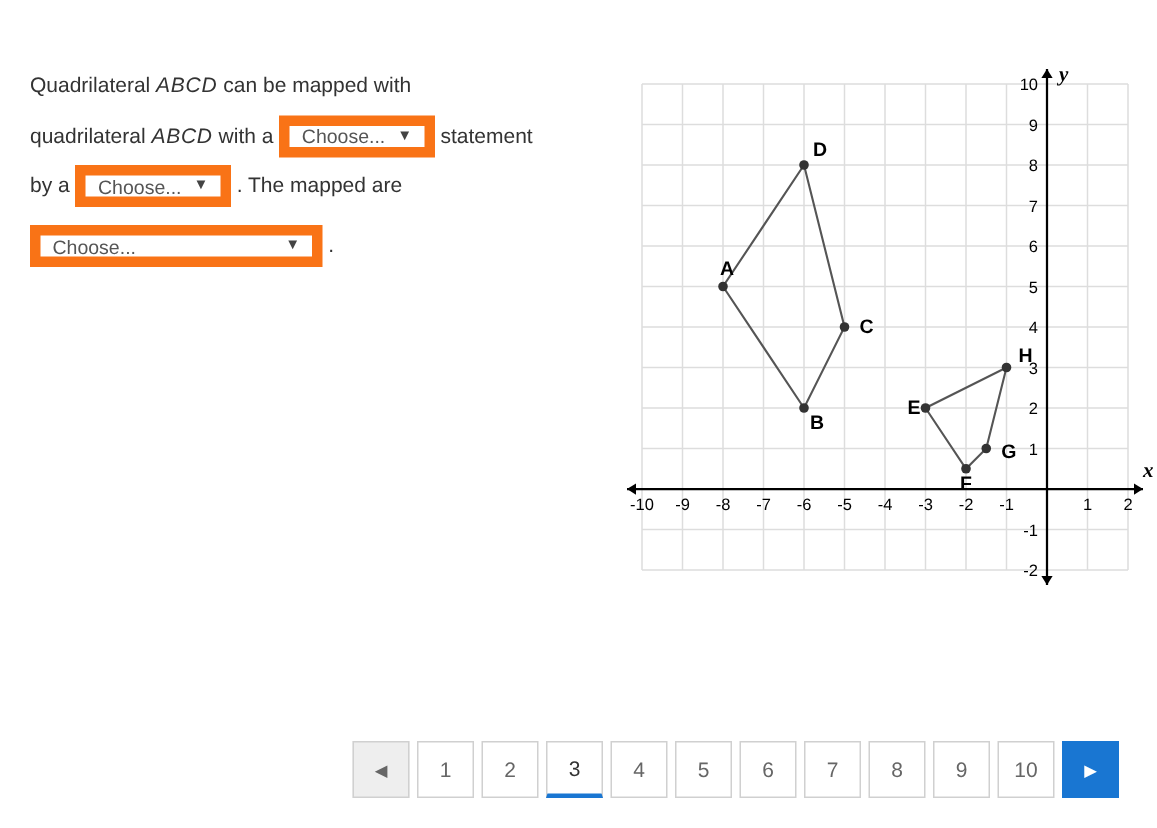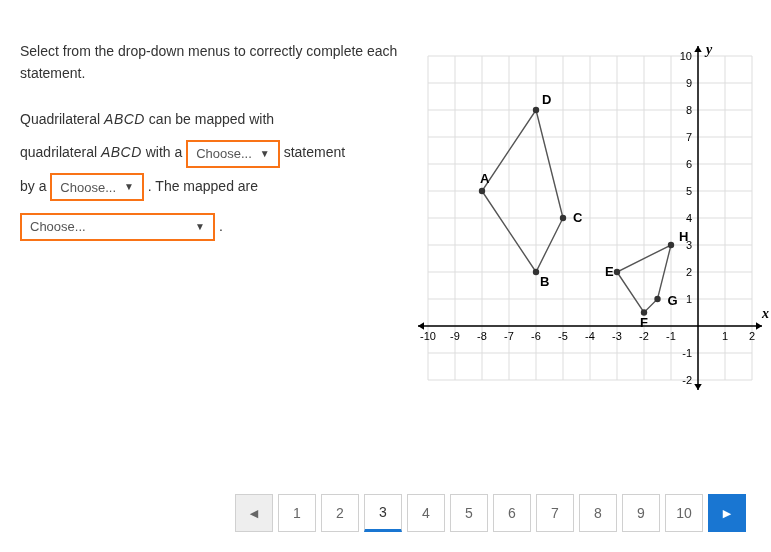--- a/index.html
+++ b/index.html
@@ -30,21 +30,21 @@
       font-family: Liberation Sans, sans-serif;
       font-style: normal;
     }
     .math .var {
       font-style: italic;
       letter-spacing: 0.5px;
     }
     .dropdown {
       display: inline-flex;
       align-items: center;
-      border: 2px solid #f97316;
+      border: 7px solid #f97316;
       padding: 4px 8px;
       font-size: 13px;
       color: #555;
       background: #fff;
       cursor: pointer;
       height: 28px;
       vertical-align: middle;
       gap: 8px;
       line-height: 1;
     }
@@ -106,21 +106,20 @@
     }
     .pager .arrow-glyph {
       font-size: 11px;
     }
   </style>
 </head>
 <body>
 
 <div class="content">
   <div class="left-panel">
-    <p class="intro">Select from the drop-down menus to correctly complete each statement.</p>
 
     <div>
       <span class="math"><span>Quadrilateral </span><span class="var">ABCD</span></span><span> can be mapped with</span>
     </div>
 
     <div>
       <span class="math"><span>quadrilateral </span><span class="var">ABCD</span></span><span> with a </span>
       <span class="dropdown med">
         <span>Choose...</span>
         <span class="caret">▼</span>

